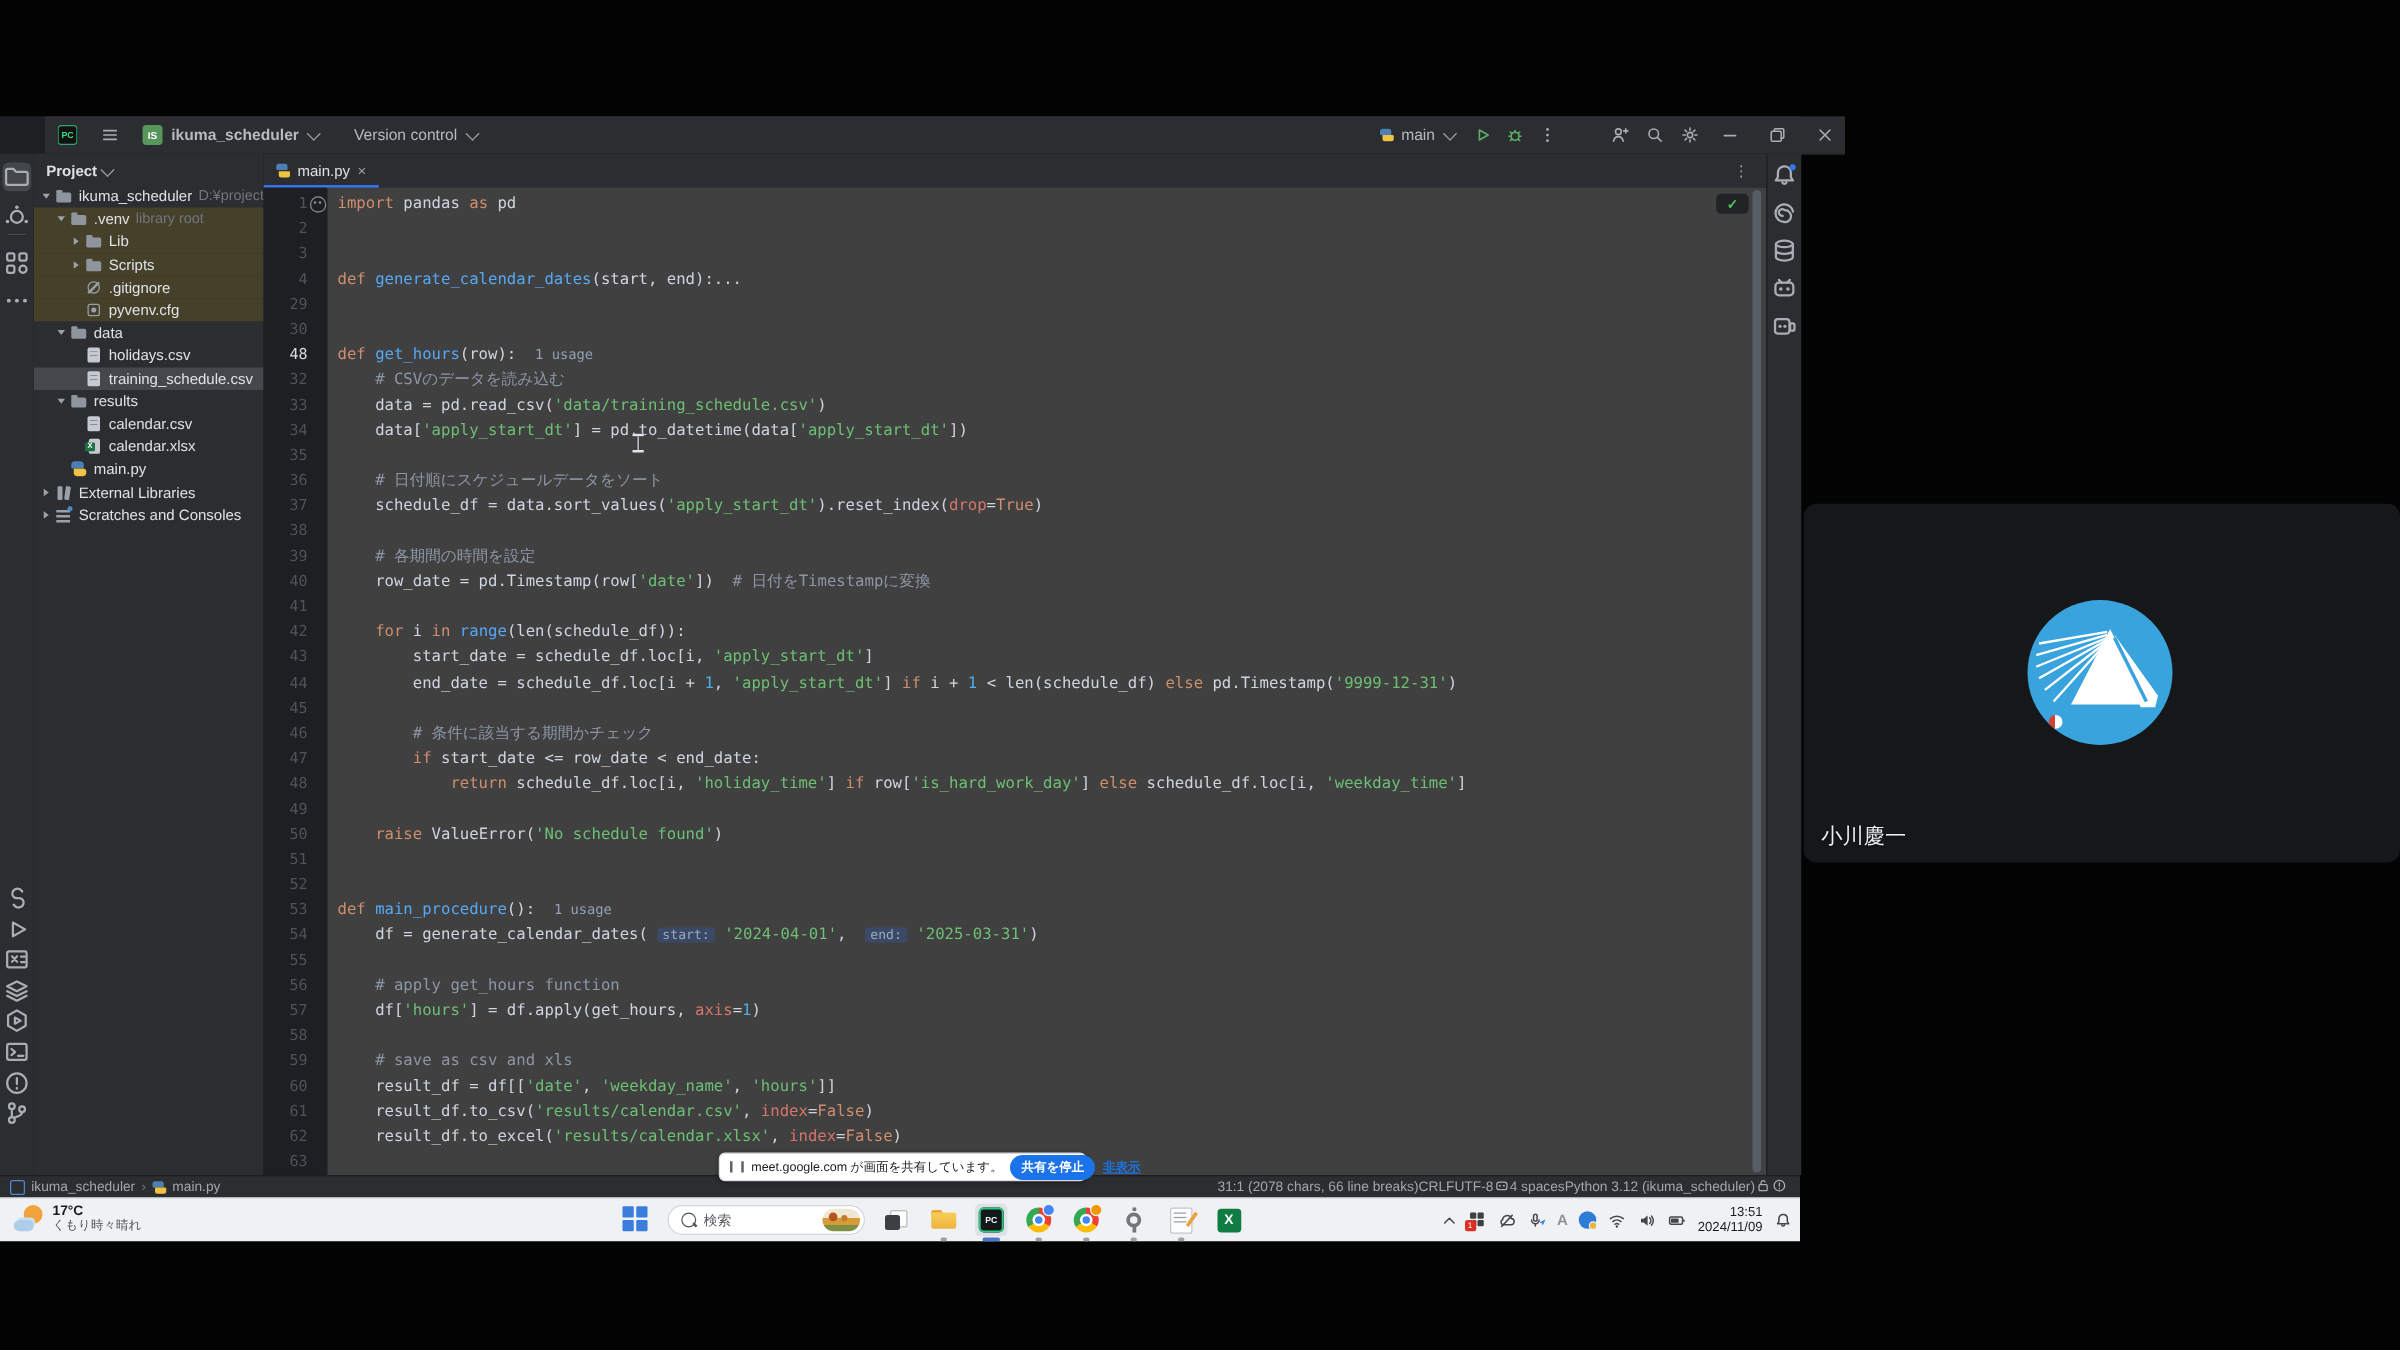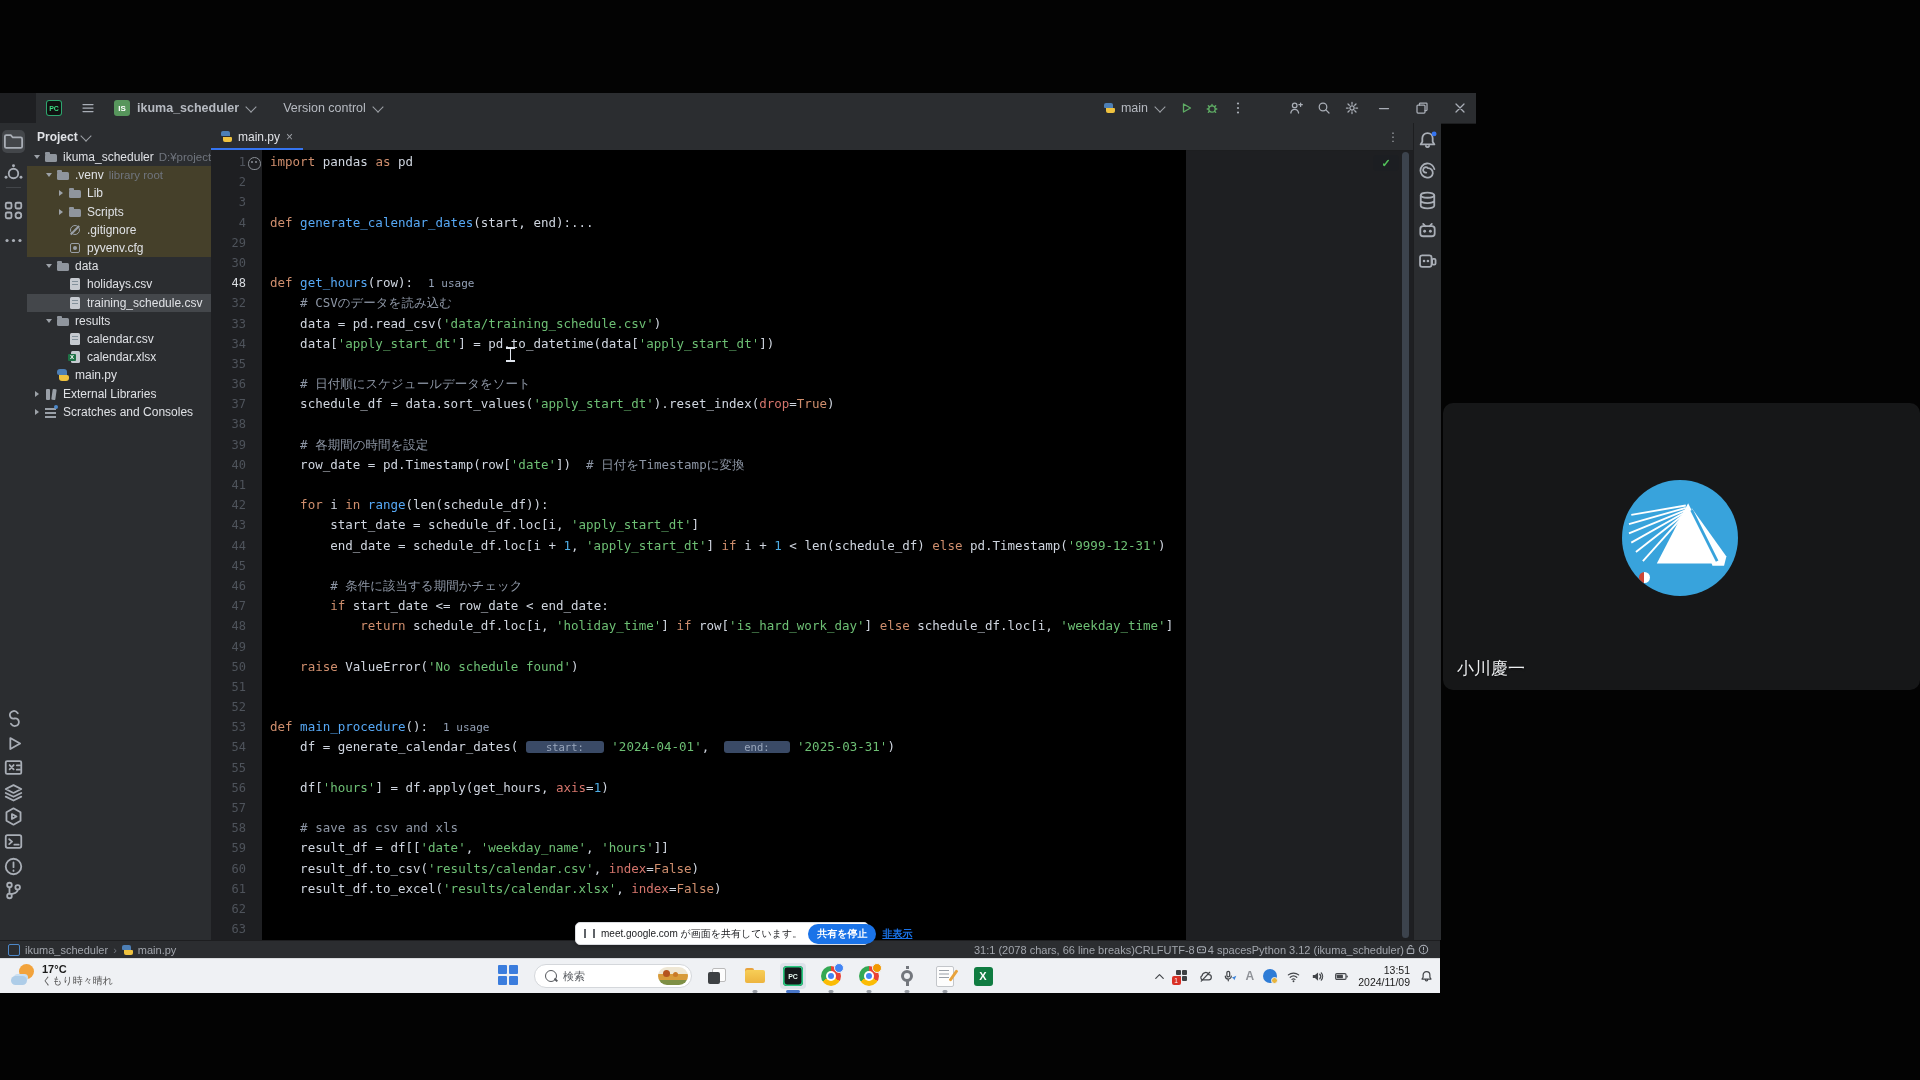--- a/index.html
+++ b/index.html
@@ -62,27 +62,27 @@
   #tab-underline{position:absolute;left:0;bottom:-1px;height:3px;width:100%;background:#3574f0;}
   #tab-close{color:#9da0a6;font-size:12px;line-height:1;}
   #tab-kebab{position:absolute;right:14px;color:#9da0a6;font-size:12px;letter-spacing:0;}
   #editbody{position:absolute;left:0;top:27px;width:1202px;height:790px;}
   #gutter{position:absolute;left:0;top:0;width:51px;height:790px;background:#1e1f22;padding-top:2px;box-sizing:border-box;}
   .grow{height:20.2px;position:relative;font-family:"DejaVu Sans Mono","Liberation Mono",monospace;font-size:12px;
         color:#4e535b;text-align:right;padding-right:16px;line-height:20.2px;box-sizing:border-box;}
   .grow.cur{color:#d8dbe0;}
   .g-ai{position:absolute;left:37px;top:4.5px;width:11px;height:11px;border:1.2px solid #8b9097;border-radius:50% 50% 45% 45%;}
   .g-ai::before{content:"";position:absolute;left:1.5px;top:3px;width:2px;height:2px;background:#8b9097;border-radius:50%;box-shadow:4px 0 0 #8b9097;}
-  #codearea{position:absolute;left:51px;top:0;width:924px;height:790px;background:#000000;padding-top:2px;box-sizing:border-box;overflow:hidden;}
+  #codearea{position:absolute;left:51px;top:0;width:1151px;height:790px;background:#404040;padding-top:2px;box-sizing:border-box;overflow:hidden;}
   .crow{height:20.2px;line-height:20.2px;white-space:pre;font-family:"DejaVu Sans Mono","Liberation Mono",monospace;
         font-size:12.5px;color:#cfd5df;padding-left:8px;position:relative;}
   .tk-kw{color:#cf8e6d;}  .tk-fn{color:#56a8f5;}  .tk-str{color:#6dbf74;}
   .tk-cm{color:#8d96a5;}  .tk-num{color:#4eade5;} .tk-arg{color:#d5756c;}
   .tk-usage{color:#93a0b5;font-size:11px;}
-  .tk-hint{color:#9aa7bc;background:#3a4a66;border-radius:3px;padding:0 20px;font-size:10.5px;}
+  .tk-hint{color:#9aa7bc;background:#3a4a66;border-radius:3px;padding:0 4px;font-size:10.5px;}
   #scroll-thumb{position:absolute;left:1191px;top:2px;width:7px;height:786px;background:rgba(170,195,230,0.22);border-radius:4px;}
   #inspect-chip{position:absolute;right:14px;top:5px;width:26px;height:16px;background:rgba(28,30,34,.85);border-radius:4px;
         display:flex;align-items:center;justify-content:center;color:#52c25a;font-size:11px;font-weight:bold;}
   
   #ibeam{position:absolute;left:505px;top:254px;width:11px;height:15px;z-index:40;}
   #ibeam::before{content:"";position:absolute;left:4.5px;top:2px;width:1.8px;height:11px;background:#dfe4ec;box-shadow:0 0 1px #222;}
   #ibeam::after{content:"";position:absolute;left:1px;top:0;width:9px;height:2px;background:#dfe4ec;box-shadow:0 13px 0 #dfe4ec,0 0 1px #222;}
   
   #statusbar{position:absolute;left:0;top:847px;width:1440px;height:18px;background:#2b2d30;border-top:1px solid #1d1e20;
         display:flex;align-items:center;font-size:11px;color:#a2a6ad;}
@@ -489,20 +489,21 @@
             <div class="crow"><span class="tk-pl">        </span><span class="tk-cm"># 条件に該当する期間かチェック</span></div>
             <div class="crow"><span class="tk-pl">        </span><span class="tk-kw">if</span><span class="tk-pl"> start_date &lt;= row_date &lt; end_date:</span></div>
             <div class="crow"><span class="tk-pl">            </span><span class="tk-kw">return</span><span class="tk-pl"> schedule_df.loc[i, </span><span class="tk-str">'holiday_time'</span><span class="tk-pl">] </span><span class="tk-kw">if</span><span class="tk-pl"> row[</span><span class="tk-str">'is_hard_work_day'</span><span class="tk-pl">] </span><span class="tk-kw">else</span><span class="tk-pl"> schedule_df.loc[i, </span><span class="tk-str">'weekday_time'</span><span class="tk-pl">]</span></div>
             <div class="crow"></div>
             <div class="crow"><span class="tk-pl">    </span><span class="tk-kw">raise</span><span class="tk-pl"> ValueError(</span><span class="tk-str">'No schedule found'</span><span class="tk-pl">)</span></div>
             <div class="crow"></div>
             <div class="crow"></div>
             <div class="crow"><span class="tk-kw">def</span><span class="tk-pl"> </span><span class="tk-fn">main_procedure</span><span class="tk-pl">():  </span><span class="tk-usage">1 usage</span></div>
             <div class="crow"><span class="tk-pl">    df = generate_calendar_dates( </span><span class="tk-hint">start:</span><span class="tk-pl"> </span><span class="tk-str">'2024-04-01'</span><span class="tk-pl">,  </span><span class="tk-hint">end:</span><span class="tk-pl"> </span><span class="tk-str">'2025-03-31'</span><span class="tk-pl">)</span></div>
             <div class="crow"></div>
+            <div class="crow"><span class="tk-pl">    </span><span class="tk-cm"># apply get_hours function</span></div>
             <div class="crow"><span class="tk-pl">    df[</span><span class="tk-str">'hours'</span><span class="tk-pl">] = df.apply(get_hours, </span><span class="tk-arg">axis</span><span class="tk-pl">=</span><span class="tk-num">1</span><span class="tk-pl">)</span></div>
             <div class="crow"></div>
             <div class="crow"><span class="tk-pl">    </span><span class="tk-cm"># save as csv and xls</span></div>
             <div class="crow"><span class="tk-pl">    result_df = df[[</span><span class="tk-str">'date'</span><span class="tk-pl">, </span><span class="tk-str">'weekday_name'</span><span class="tk-pl">, </span><span class="tk-str">'hours'</span><span class="tk-pl">]]</span></div>
             <div class="crow"><span class="tk-pl">    result_df.to_csv(</span><span class="tk-str">'results/calendar.csv'</span><span class="tk-pl">, </span><span class="tk-arg">index</span><span class="tk-pl">=</span><span class="tk-kw">False</span><span class="tk-pl">)</span></div>
             <div class="crow"><span class="tk-pl">    result_df.to_excel(</span><span class="tk-str">'results/calendar.xlsx'</span><span class="tk-pl">, </span><span class="tk-arg">index</span><span class="tk-pl">=</span><span class="tk-kw">False</span><span class="tk-pl">)</span></div>
             <div class="crow"></div>
           </div>
         <div id="scroll-thumb"></div>
         <div id="inspect-chip">✓</div>

